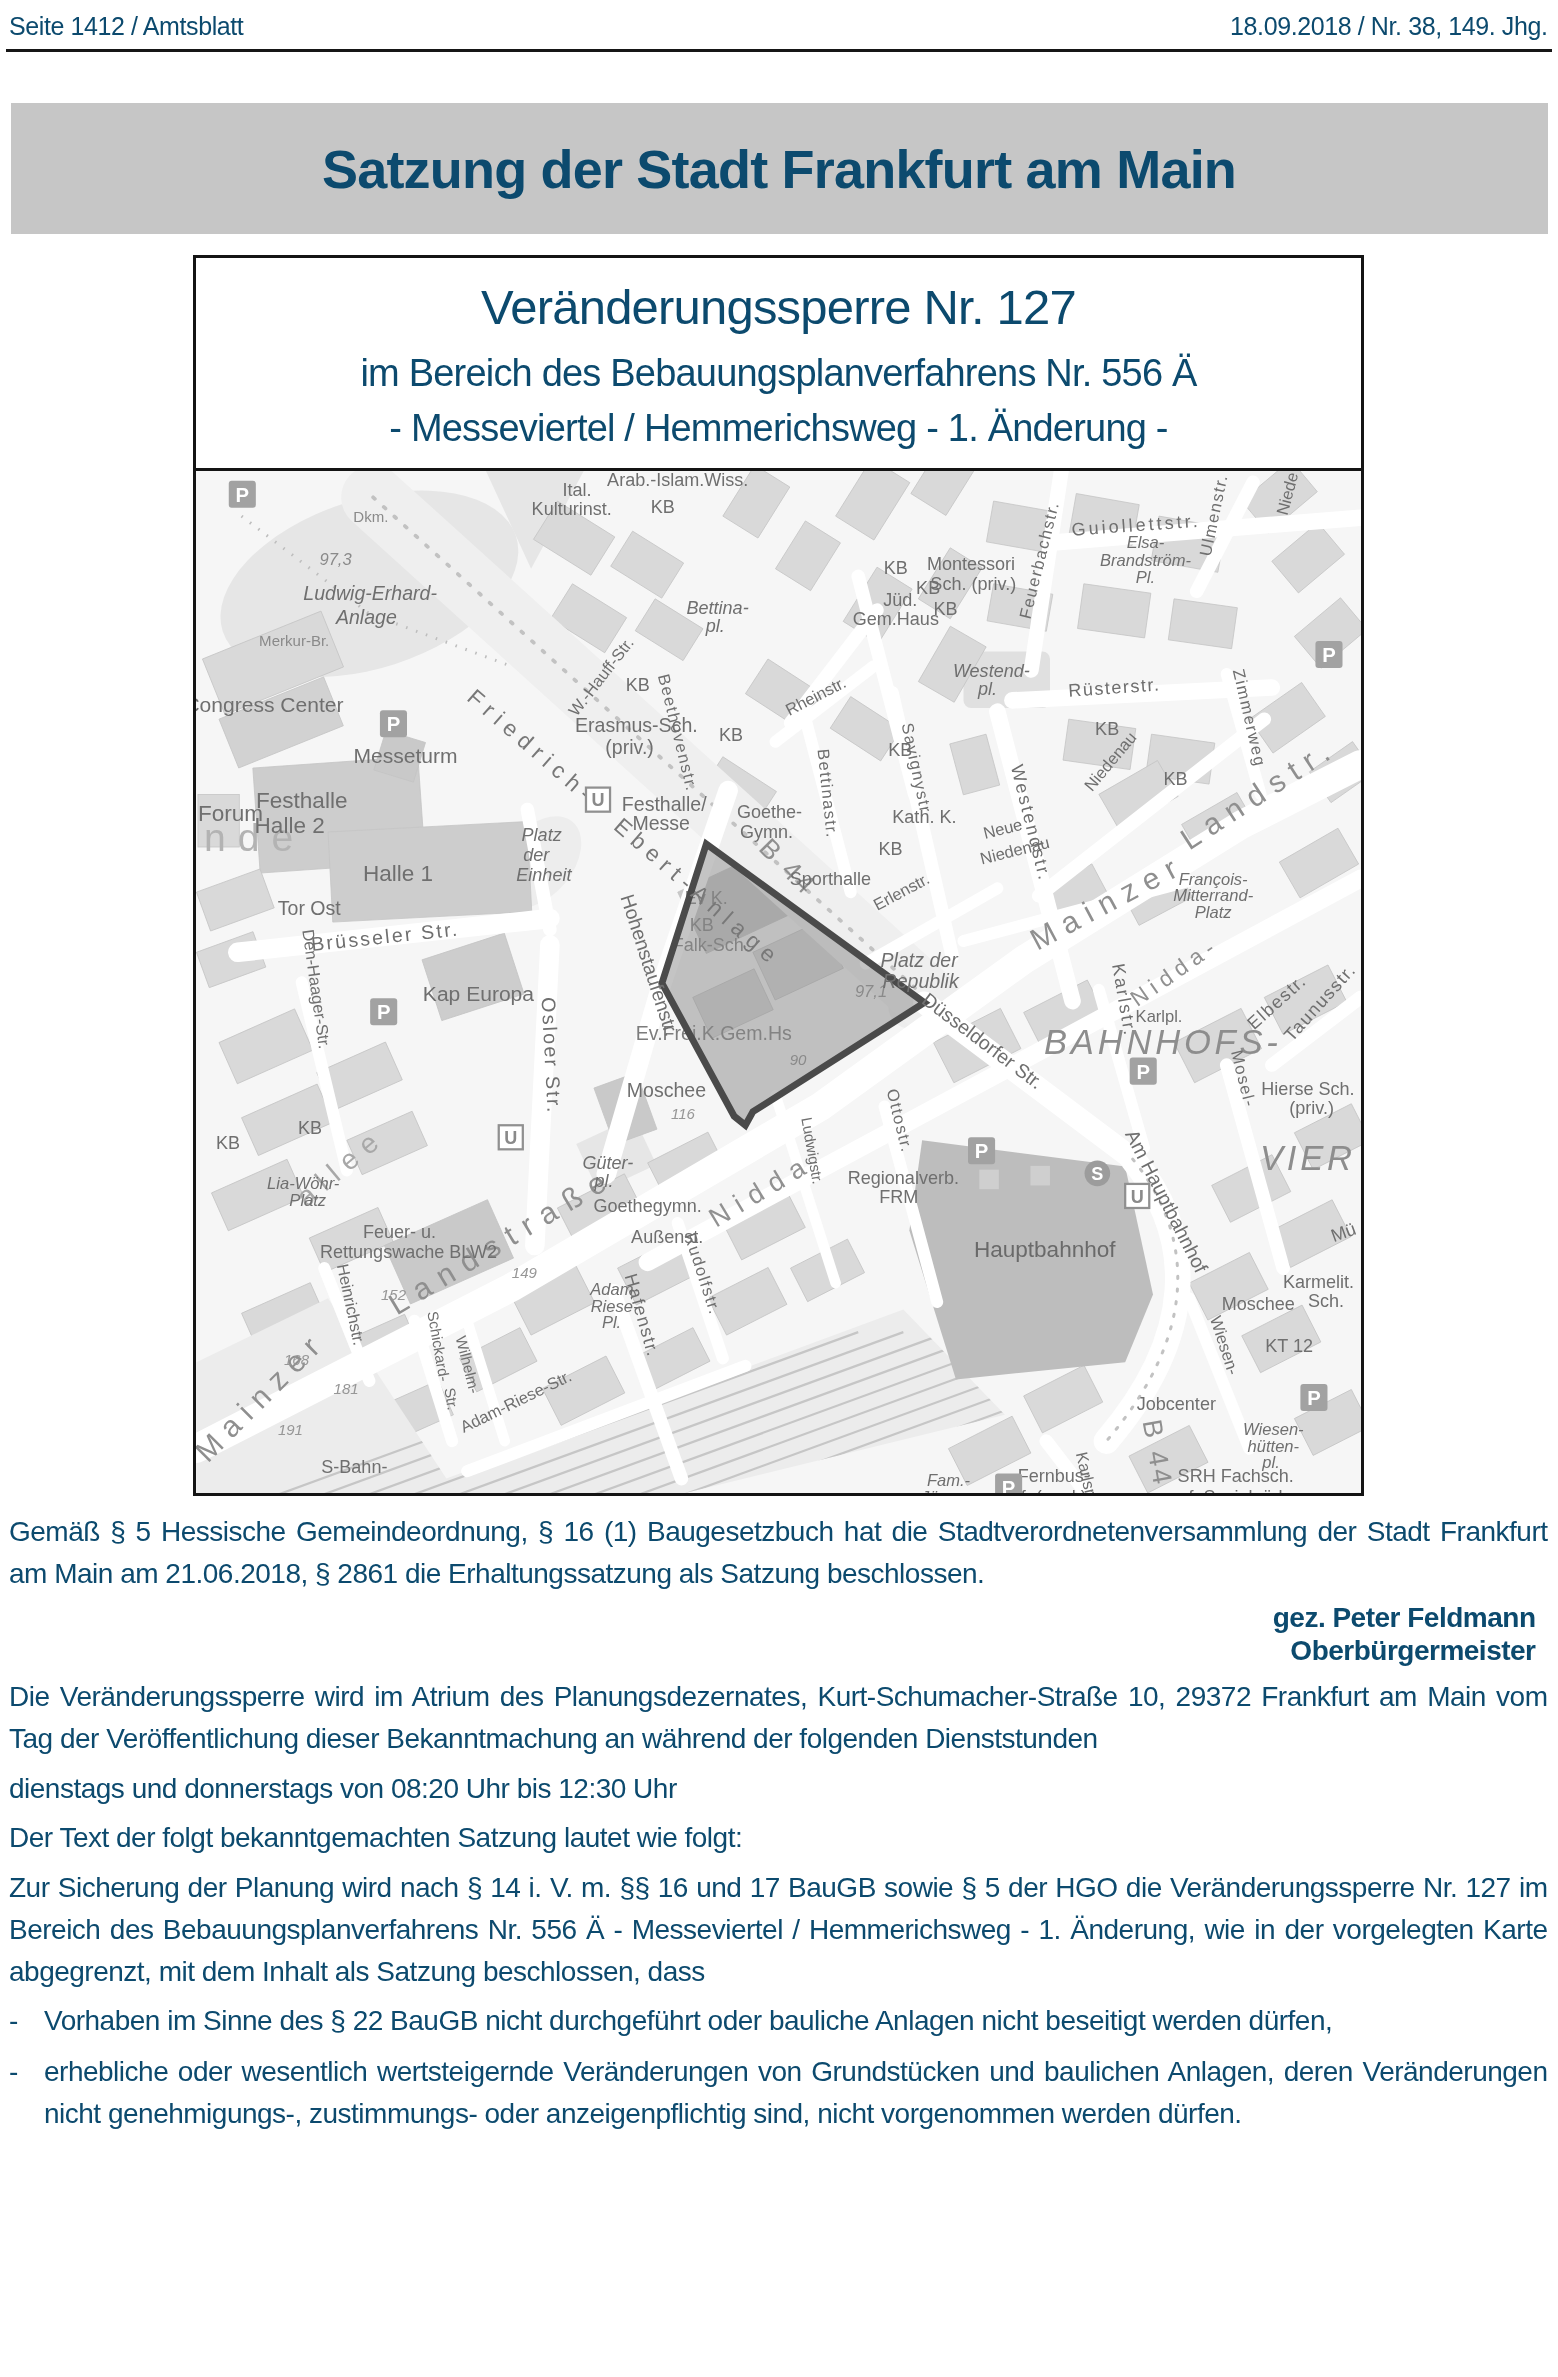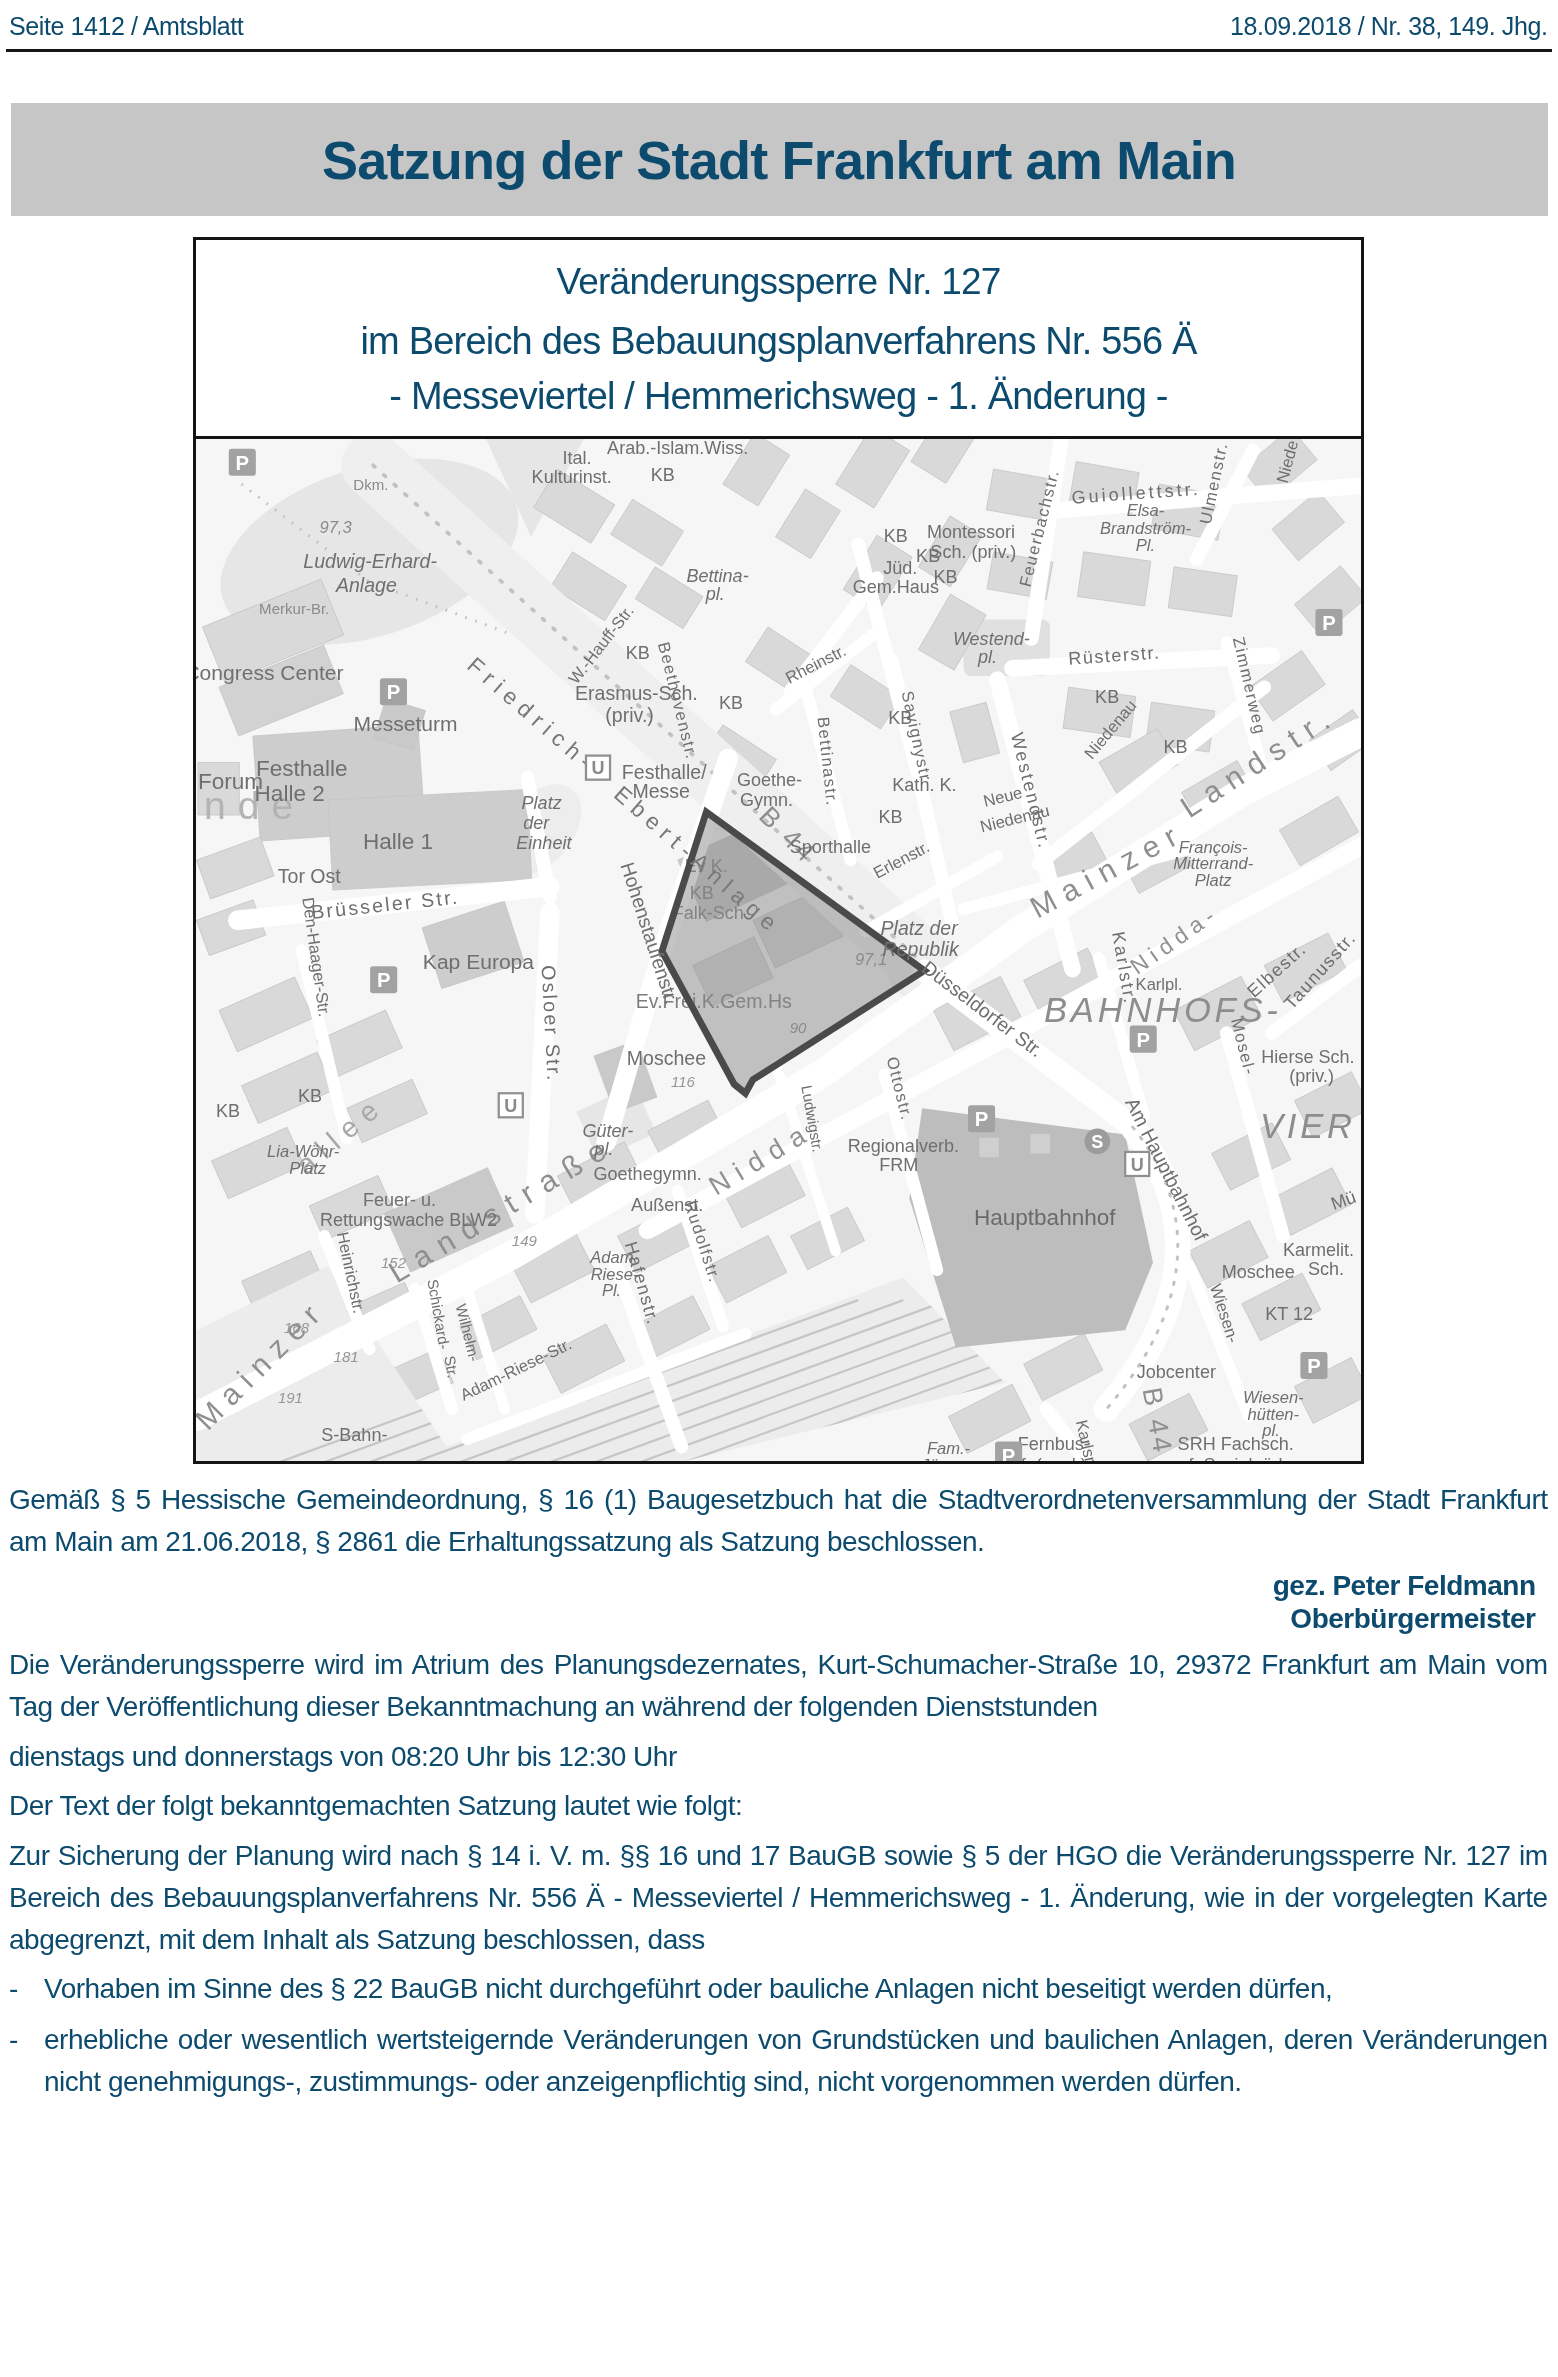--- a/index.html
+++ b/index.html
@@ -1,24 +1,24 @@
 <!DOCTYPE html>
 <html style="font-size:12px"><head>
 <meta charset="utf-8">
 <style>
   html,body{margin:0;padding:0;}
   .page{position:relative;width:1558px;height:2377px;background:#ffffff;overflow:hidden;
         font-family:"Liberation Sans",sans-serif;color:#0c4a6e;}
   .hdr{display:flex;justify-content:space-between;padding:12px 10.5px 0 9px;font-size:25px;letter-spacing:-0.4px;}
   .rule{margin:7.5px 6px 0;height:3.8px;background:#161616;}
-  .banner{margin:51px 10.5px 0;height:113px;background:#c6c6c6;display:flex;align-items:center;justify-content:center;}
+  .banner{margin:51px 10.5px 0;height:131px;background:#c6c6c6;display:flex;align-items:center;justify-content:center;}
   .banner h1{margin:0;font-size:54px;font-weight:bold;letter-spacing:-0.8px;}
   .map-box{margin:21px 0 0 193px;width:1165px;border:3.8px solid #141414;}
   .map-title{text-align:center;padding:15px 0 18px;border-bottom:3.8px solid #141414;letter-spacing:-0.8px;}
-  .mt1{font-size:37px;margin:6px 0 16.6px;}
+  .mt1{font-size:49px;margin:6px 0 16.6px;}
   .mt2{font-size:38px;margin:0 0 12px;}
   .mt3{font-size:38px;margin:0;}
   svg.map{display:block;background:#f6f6f6;}
   .caption{margin:7.5px 0 0 194px;font-size:23px;letter-spacing:-0.4px;}
   .bodytext{margin:15px 10.5px 0 9px;font-size:28px;line-height:1.5;letter-spacing:-0.5px;}
   .bodytext p{margin:0 0 7.5px;text-align:justify;}
   .sig{text-align:right;font-weight:bold;line-height:1.16;margin:1.5px 12px 9px 0;}
   .sig div{margin:0;}
   .noj{text-align:left !important;}
   .li{display:flex;margin:0 0 9px;}

